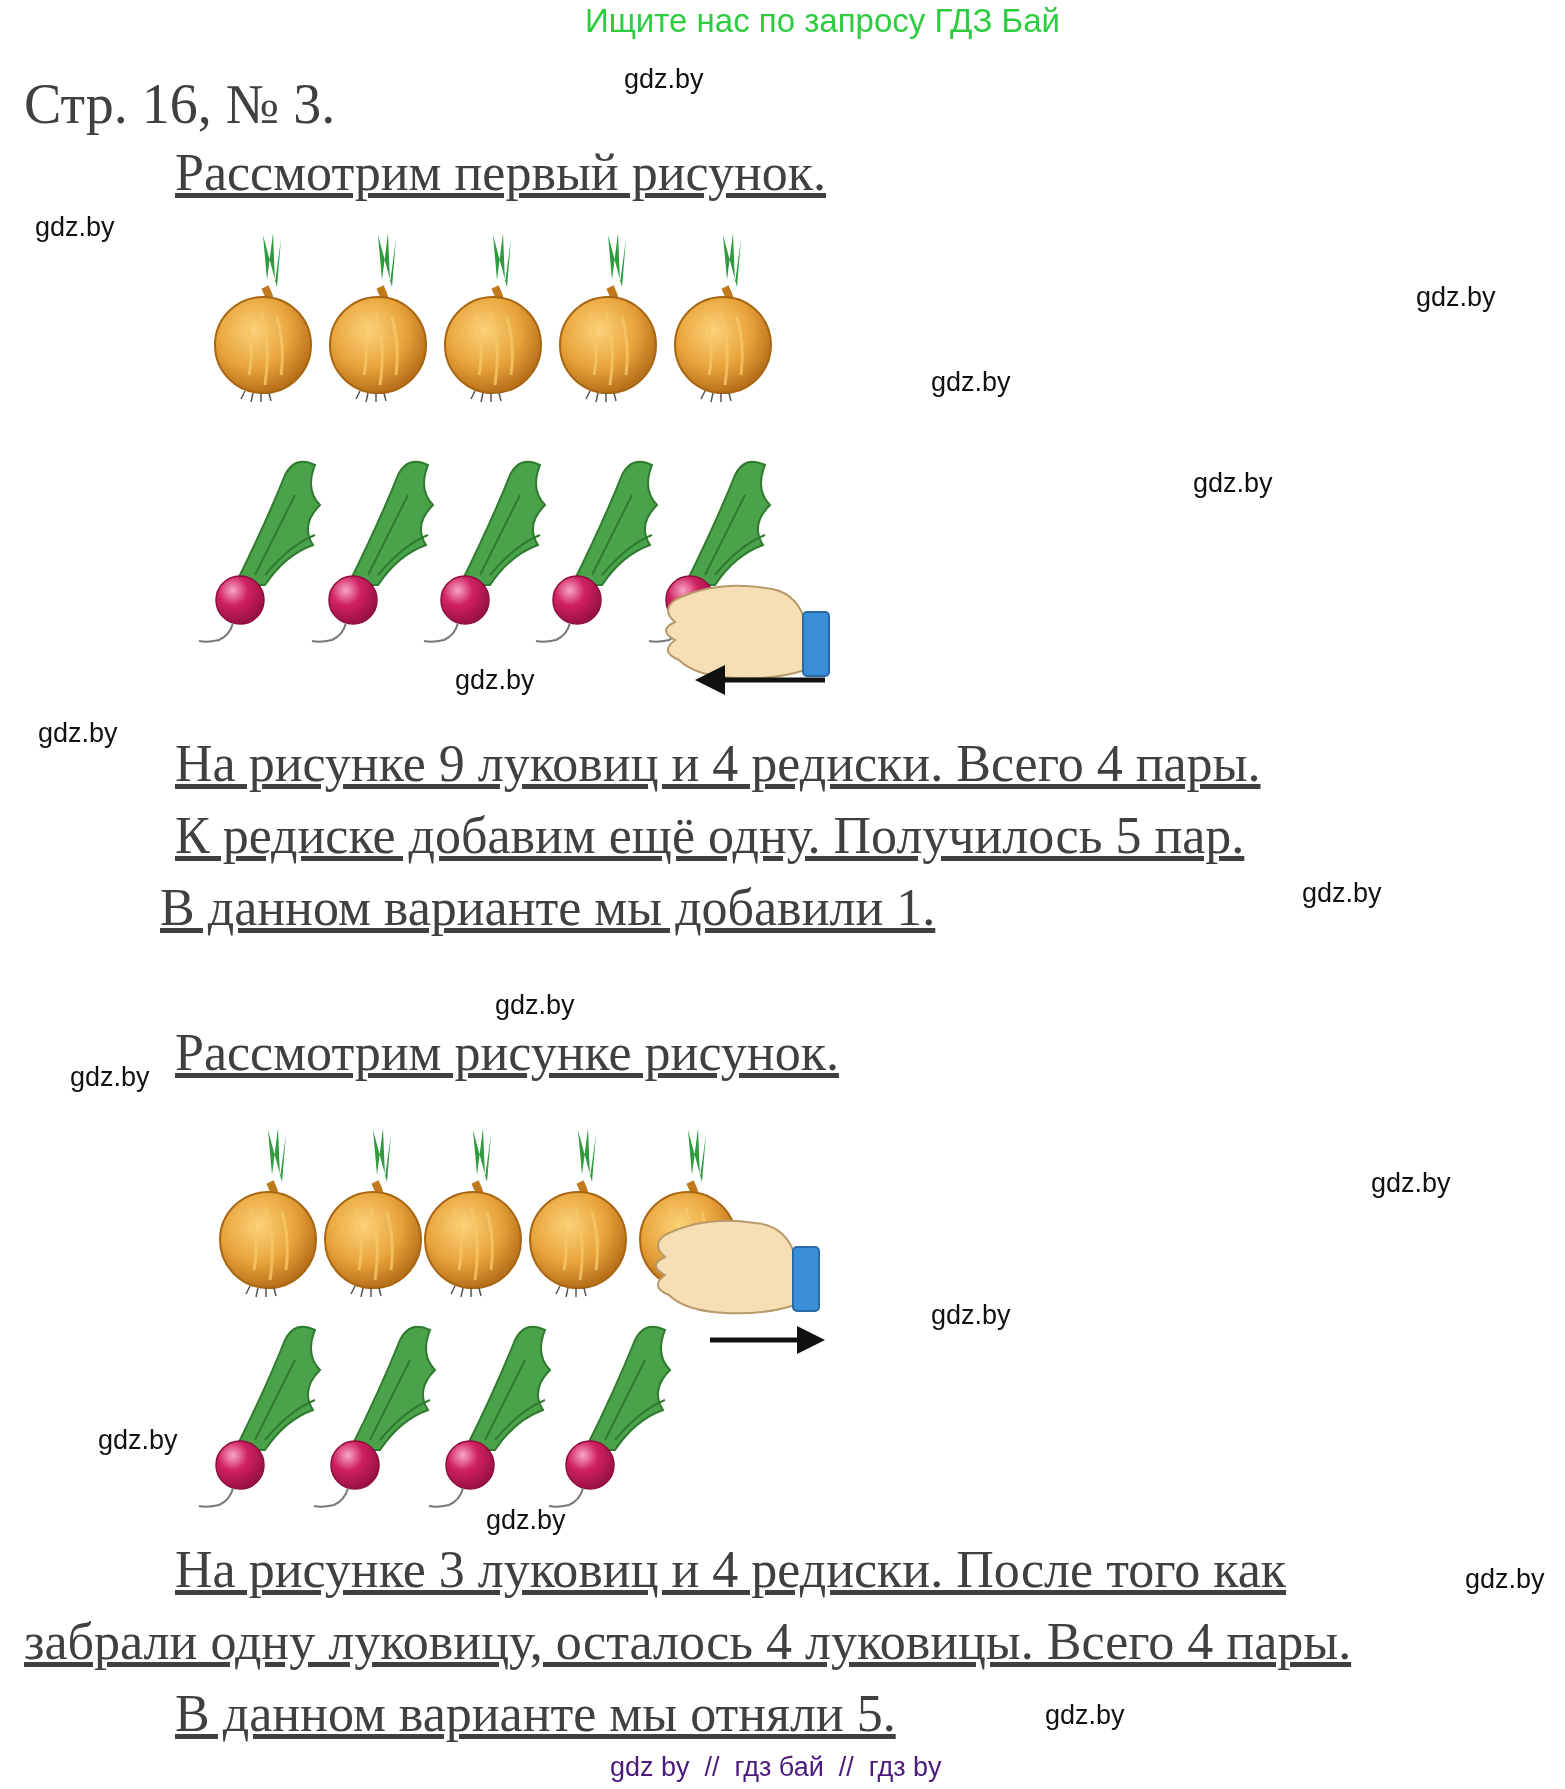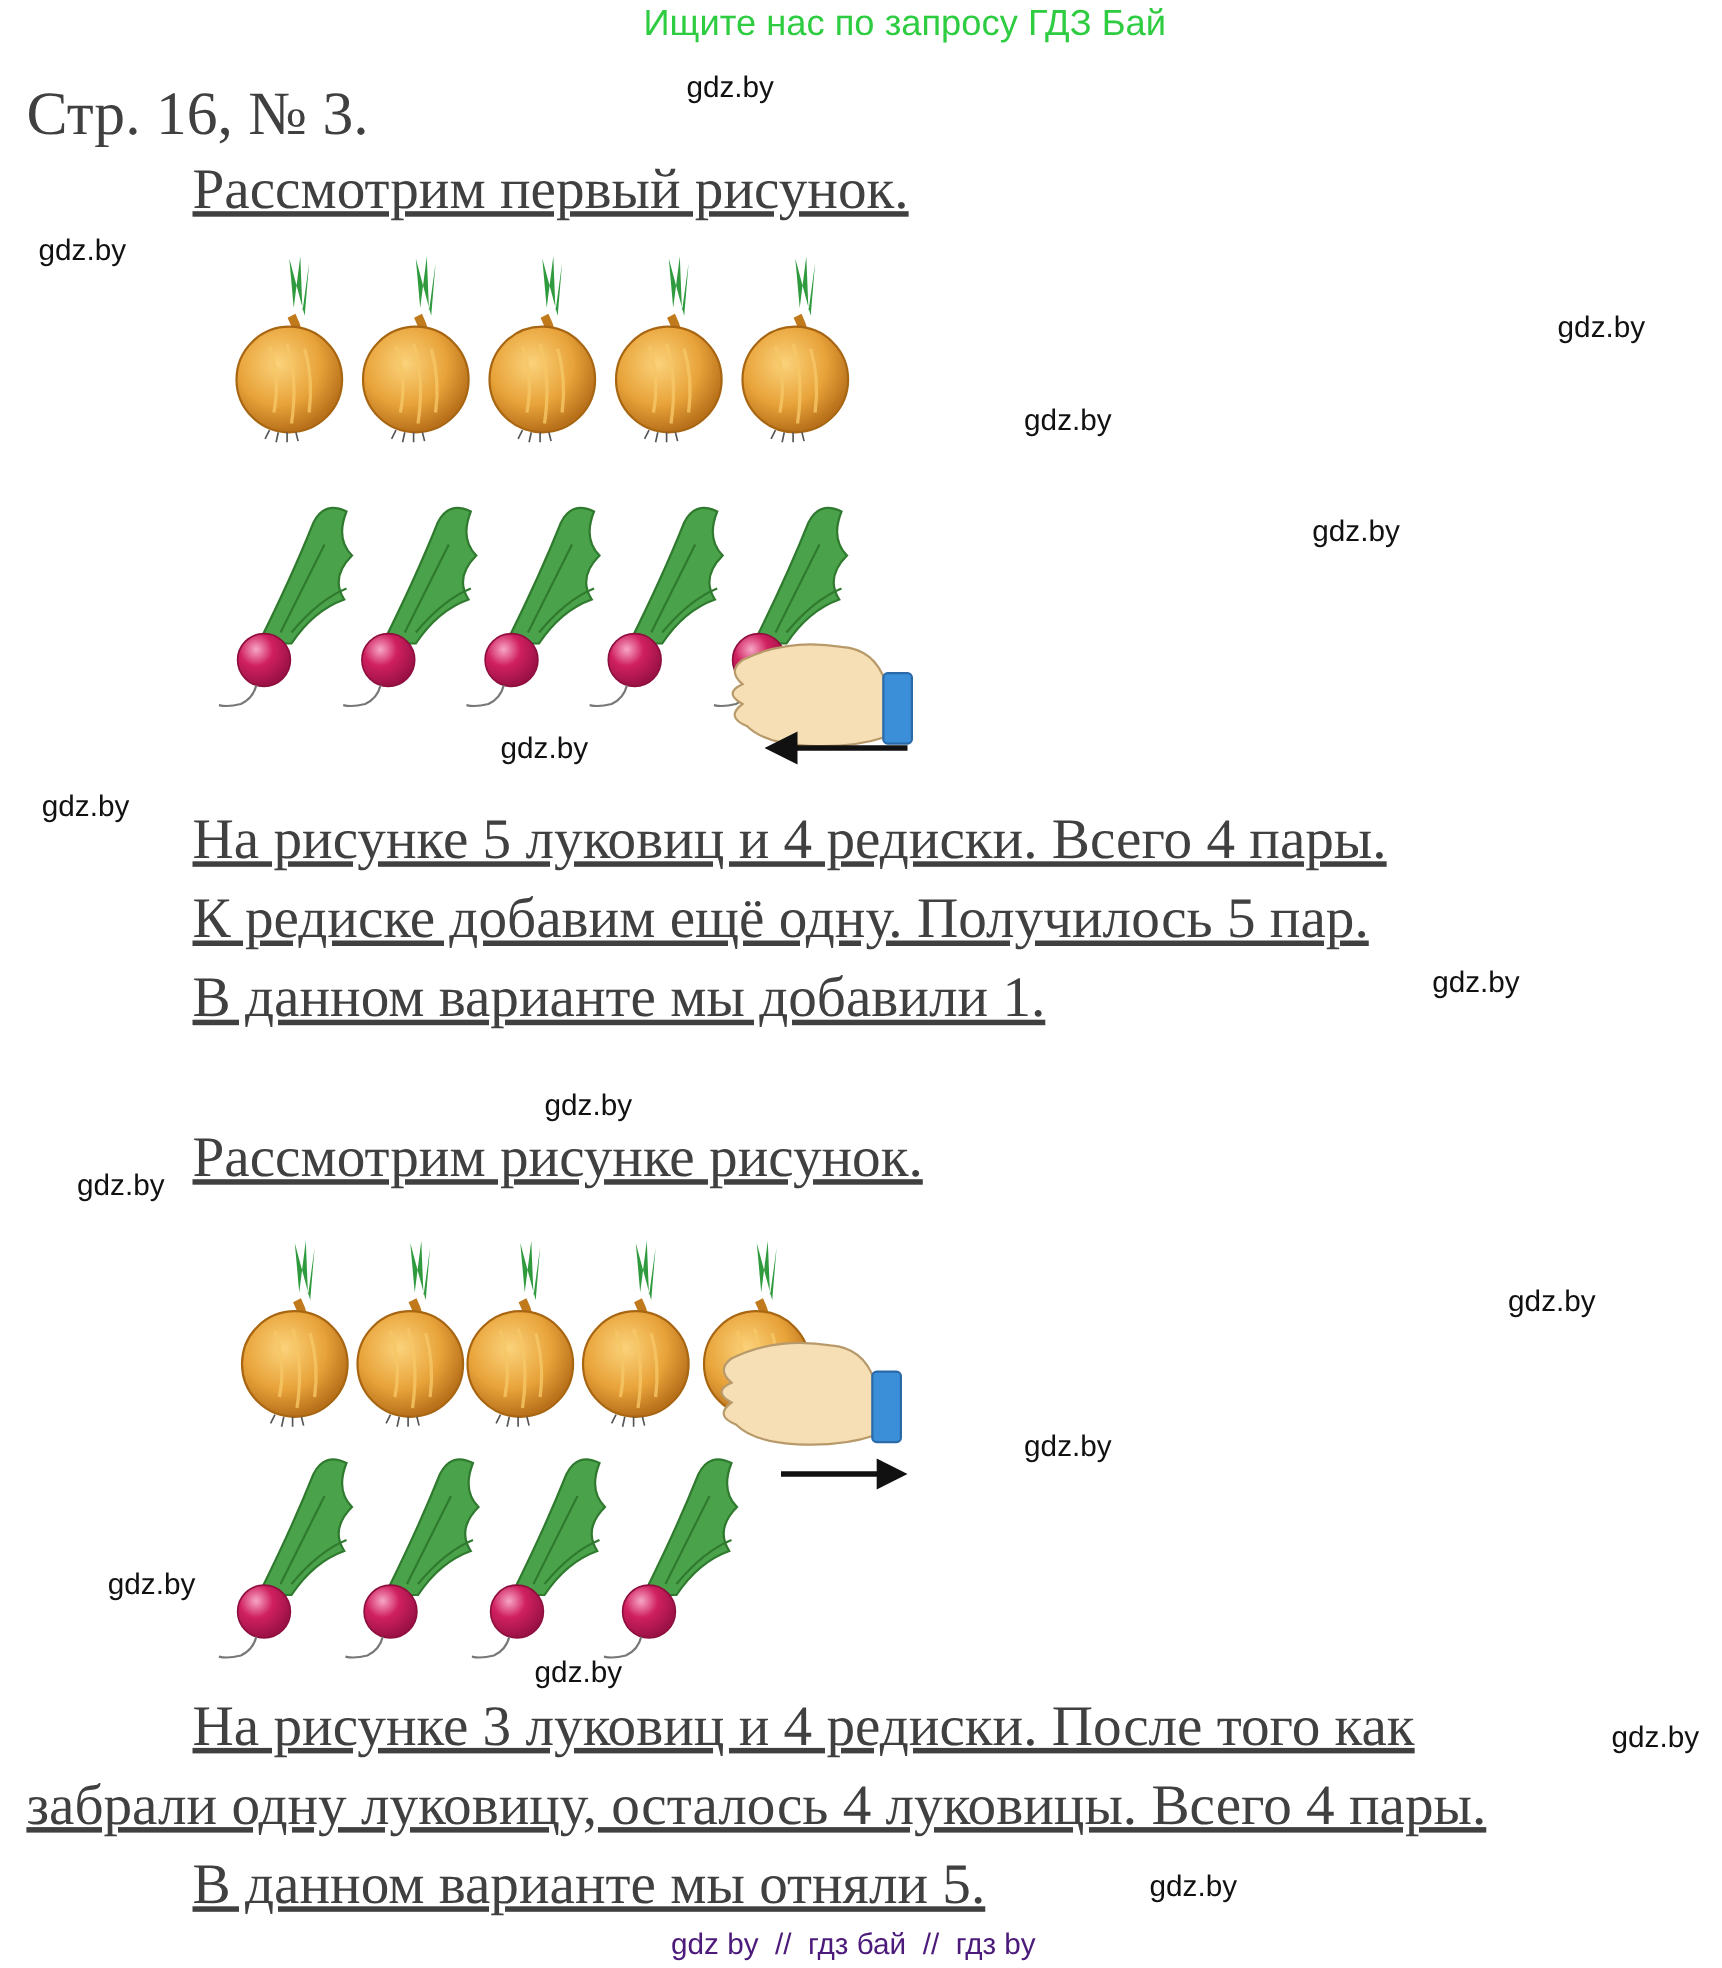--- a/index.html
+++ b/index.html
@@ -91,23 +91,23 @@
         <use href="#handL" x="480" y="335"></use>
       </g>
 
     <g>
       <line x1="650" y1="455" x2="540" y2="455" stroke="#111" stroke-width="5"></line>
       <polygon points="520,455 550,440 550,470" fill="#111"></polygon>
     </g>
   </svg>
 </div>
 
-<div class="abs serif body-line" style="left:175px; top:734px;">На рисунке 5 луковиц и 4 редиски. Всего 4 пары.</div>
+<div class="abs serif body-line" style="left:175px; top:734px;">На рисунке 9 луковиц и 4 редиски. Всего 4 пары.</div>
 <div class="abs serif body-line" style="left:175px; top:806px;">К редиске добавим ещё одну. Получилось 5 пар.</div>
-<div class="abs serif body-line" style="left:175px; top:878px;">В данном варианте мы добавили 1.</div>
+<div class="abs serif body-line" style="left:160px; top:878px;">В данном варианте мы добавили 1.</div>
 
 <div class="abs serif body-line" style="left:175px; top:1023px;">Рассмотрим рисунке рисунок.</div>
 
 <div class="figure" style="left:175px; top:1120px;">
   <svg width="680" height="400" viewBox="0 0 680 400">
     <defs>
       <g id="handR">
         <path d="M10 40 Q50 20 100 28 Q130 30 140 60 L140 110 Q110 120 70 118 Q30 116 14 100 Q-6 92 10 80 Q-8 70 10 62 Q-4 50 10 40 Z" fill="#f6dfb5" stroke="#b89a6a" stroke-width="2"></path>
         <rect x="138" y="52" width="26" height="64" rx="4" fill="#3b8fd8" stroke="#2a6aa8" stroke-width="2"></rect>
       </g>

